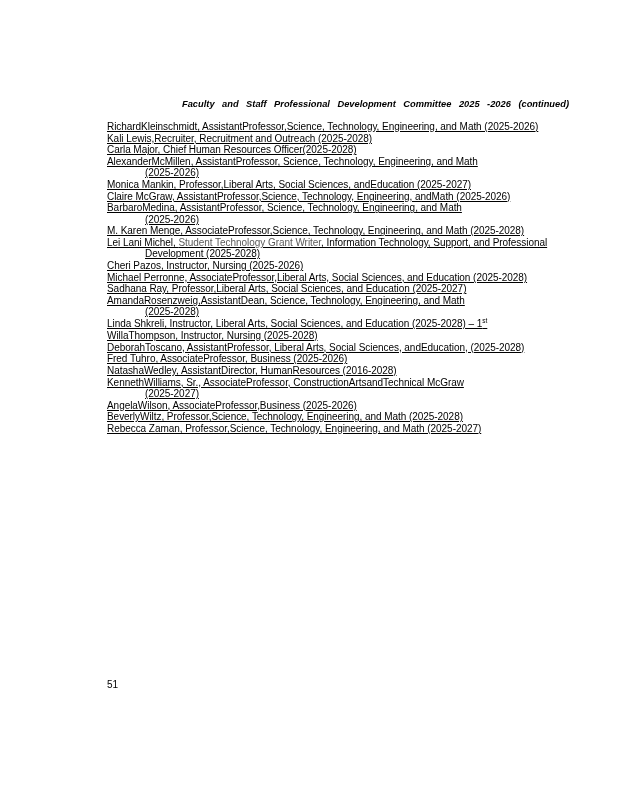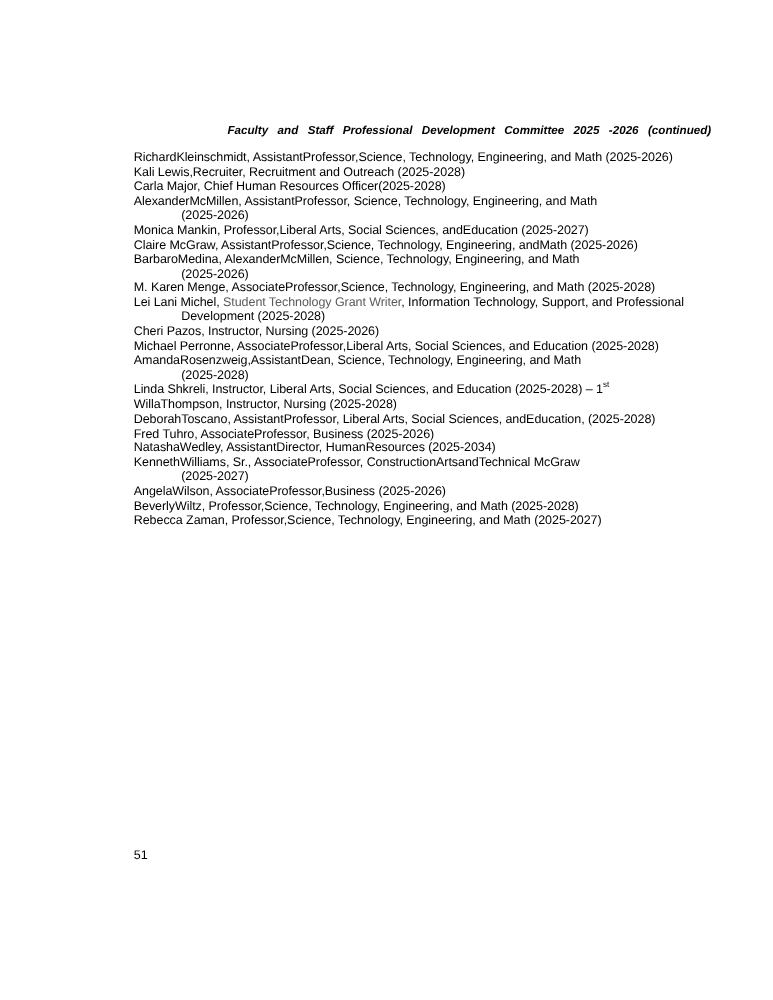--- a/index.html
+++ b/index.html
@@ -35,20 +35,21 @@
     left: 107px;
     top: 121px;
     width: 492px;
     font-size: 10px;
     line-height: 11.3px;
     letter-spacing: -0.05px;
   }
   .entry {
     margin: 0 0 0.4px 0;
     padding: 0;
+    text-decoration: underline;
   }
   .line { display: block; }
   .line.wrap { padding-left: 38px; }
   .muted { color: #5a5a5a; }
   sup.ordinal {
     font-size: 6.5px;
     vertical-align: super;
     line-height: 0;
   }
   .page-number {
@@ -81,54 +82,57 @@
         <span class="line"><span>AlexanderMcMillen, AssistantProfessor, Science, Technology, Engineering, and Math</span></span>
         <span class="line wrap"><span>(2025-2026)</span></span>
       </p>
       <p class="entry">
         <span class="line"><span>Monica Mankin, Professor,Liberal Arts, Social Sciences, andEducation (2025-2027)</span></span>
       </p>
       <p class="entry">
         <span class="line"><span>Claire McGraw, AssistantProfessor,Science, Technology, Engineering, andMath (2025-2026)</span></span>
       </p>
       <p class="entry">
-        <span class="line"><span>BarbaroMedina, AlexanderMcMillen, Science, Technology, Engineering, and Math</span></span>
+        <span class="line"><span>BarbaroMedina, AssistantProfessor, Science, Technology, Engineering, and Math</span></span>
         <span class="line wrap"><span>(2025-2026)</span></span>
       </p>
       <p class="entry">
         <span class="line"><span>M. Karen Menge, AssociateProfessor,Science, Technology, Engineering, and Math (2025-2028)</span></span>
       </p>
       <p class="entry">
         <span class="line"><span>Lei Lani Michel, </span><span class="muted">Student Technology Grant Writer</span><span>, Information Technology, Support, and Professional</span></span>
         <span class="line wrap"><span>Development (2025-2028)</span></span>
       </p>
       <p class="entry">
         <span class="line"><span>Cheri Pazos, Instructor, Nursing (2025-2026)</span></span>
       </p>
       <p class="entry">
         <span class="line"><span>Michael Perronne, AssociateProfessor,Liberal Arts, Social Sciences, and Education (2025-2028)</span></span>
+      </p>
+      <p class="entry">
+        <span class="line"><span>Sadhana Ray, Professor,Liberal Arts, Social Sciences, and Education  (2025-2027)</span></span>
       </p>
       <p class="entry">
         <span class="line"><span>AmandaRosenzweig,AssistantDean, Science, Technology, Engineering, and Math</span></span>
         <span class="line wrap"><span>(2025-2028)</span></span>
       </p>
       <p class="entry">
         <span class="line"><span>Linda Shkreli, Instructor, Liberal Arts, Social Sciences, and Education  (2025-2028) – 1</span><sup class="ordinal">st</sup></span>
       </p>
       <p class="entry">
         <span class="line"><span>WillaThompson, Instructor, Nursing (2025-2028)</span></span>
       </p>
       <p class="entry">
         <span class="line"><span>DeborahToscano, AssistantProfessor,  Liberal Arts, Social Sciences, andEducation, (2025-2028)</span></span>
       </p>
       <p class="entry">
         <span class="line"><span>Fred Tuhro, AssociateProfessor, Business (2025-2026)</span></span>
       </p>
       <p class="entry">
-        <span class="line"><span>NatashaWedley, AssistantDirector, HumanResources (2025-2034)</span></span>
+        <span class="line"><span>NatashaWedley, AssistantDirector, HumanResources (2016-2028)</span></span>
       </p>
       <p class="entry">
         <span class="line"><span>KennethWilliams,  Sr., AssociateProfessor, ConstructionArtsandTechnical McGraw</span></span>
         <span class="line wrap"><span>(2025-2027)</span></span>
       </p>
       <p class="entry">
         <span class="line"><span>AngelaWilson, AssociateProfessor,Business (2025-2026)</span></span>
       </p>
       <p class="entry">
         <span class="line"><span>BeverlyWiltz, Professor,Science, Technology, Engineering, and Math (2025-2028)</span></span>

